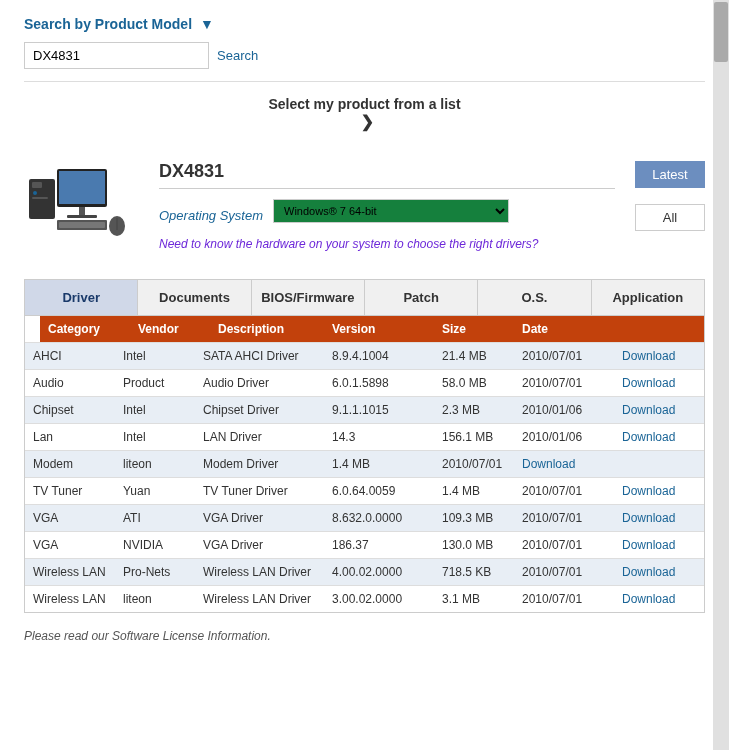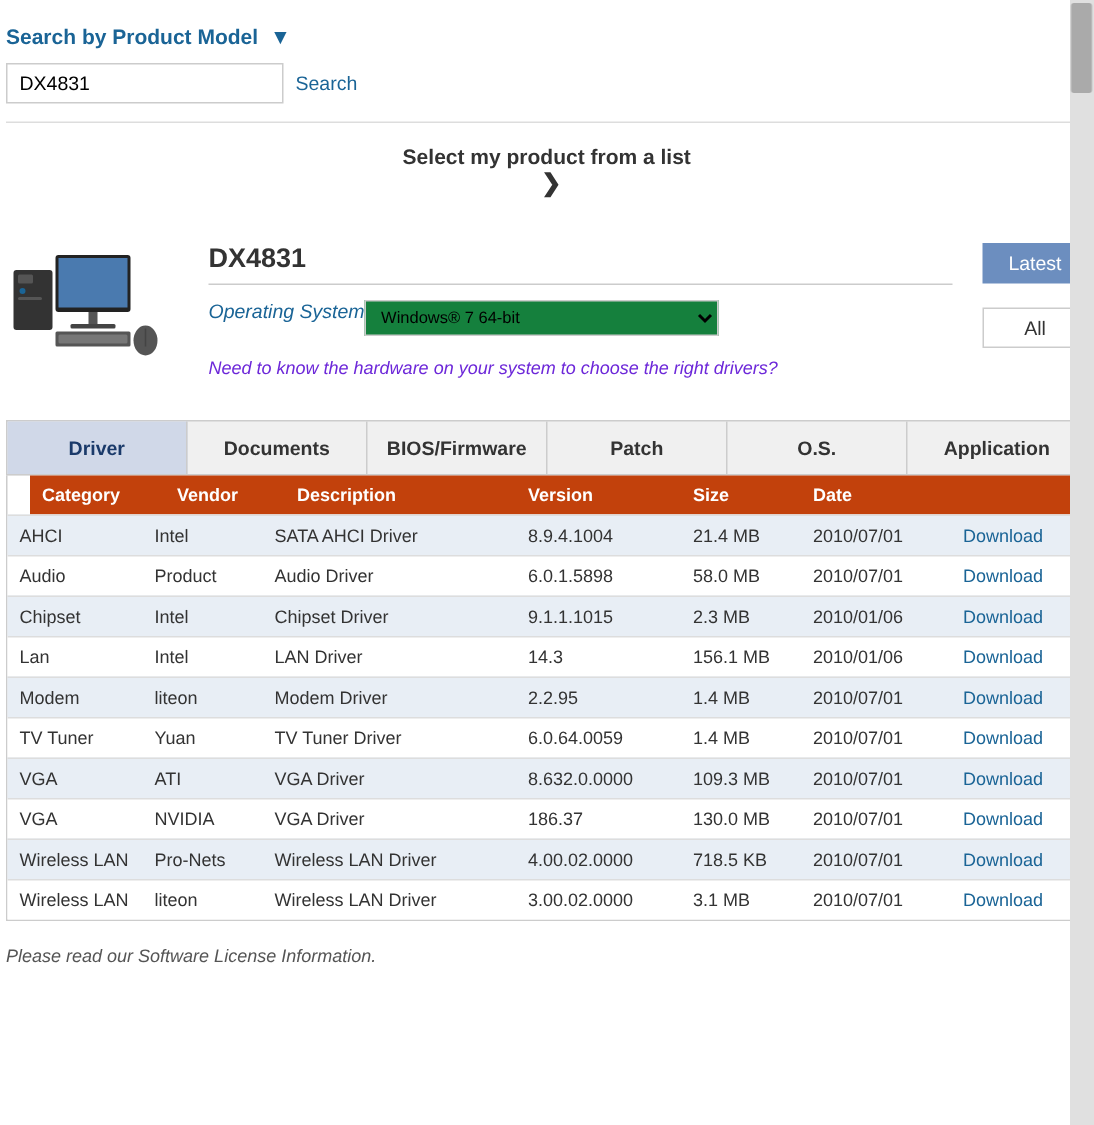--- a/index.html
+++ b/index.html
@@ -4,21 +4,21 @@
   <style>
     * { box-sizing: border-box; margin: 0; padding: 0; }
     body {
       font-family: Arial, sans-serif;
       font-size: 13px;
       background: #fff;
       color: #333;
       width: 729px;
     }
     .container {
-      padding: 16px 4px;
+      padding: 16px 24px;
     }
     .search-section {
       margin-bottom: 12px;
     }
     .search-title {
       color: #1a6496;
       font-size: 14px;
       font-weight: bold;
       margin-bottom: 10px;
       cursor: pointer;
@@ -90,21 +90,22 @@
     .product-name {
       font-size: 18px;
       font-weight: bold;
       color: #333;
       margin-bottom: 4px;
       border-bottom: 1px solid #ccc;
       padding-bottom: 6px;
     }
     .os-row {
       display: flex;
-      align-items: flex-start;
+      align-items: flex-end;
+      gap: 10px;
       margin-top: 10px;
     }
     .os-label {
       color: #1a6496;
       font-style: italic;
       font-size: 13px;
     }
     .os-select {
       border: 1px solid #ccc;
       padding: 4px 6px;
@@ -358,21 +359,20 @@
       <div>156.1 MB</div>
       <div>2010/01/06</div>
       <div>
               <a class="download-link">Download</a>
             </div>
     </div>
           <div class="table-row">
       <div>Modem</div>
       <div>liteon</div>
       <div>Modem Driver</div>
-      <div>2.2.95</div>
       <div>1.4 MB</div>
       <div>2010/07/01</div>
       <div>
               <a class="download-link">Download</a>
             </div>
     </div>
           <div class="table-row">
       <div>TV Tuner</div>
       <div>Yuan</div>
       <div>TV Tuner Driver</div>

